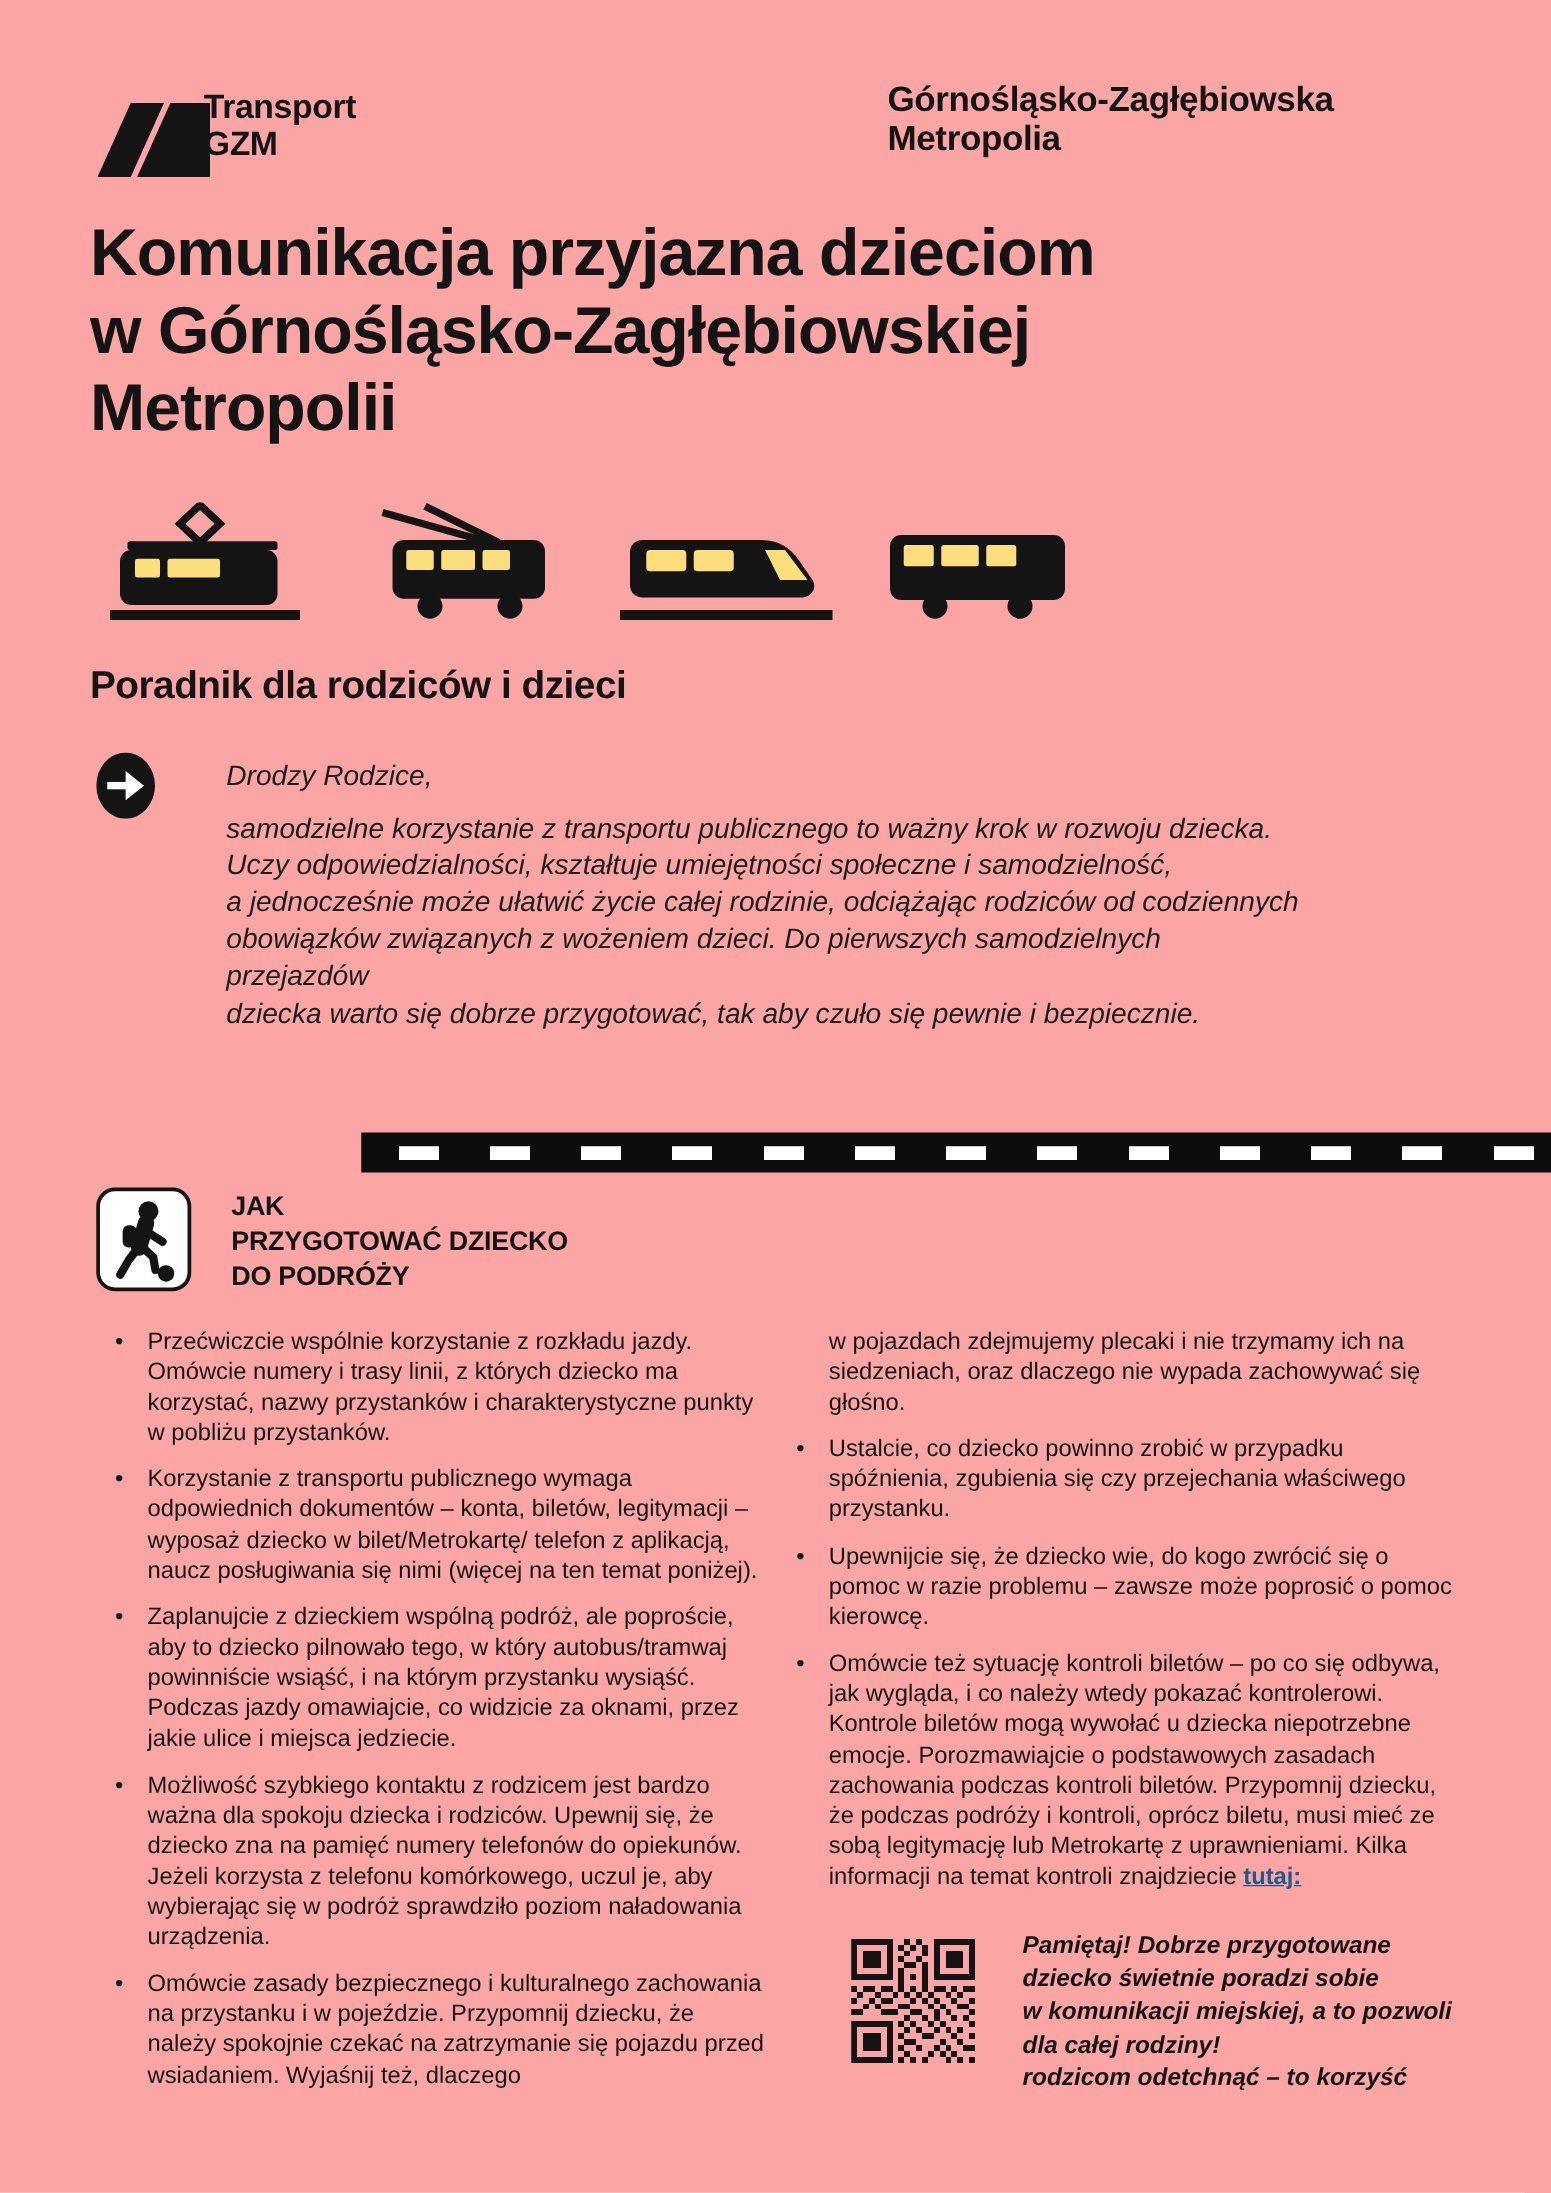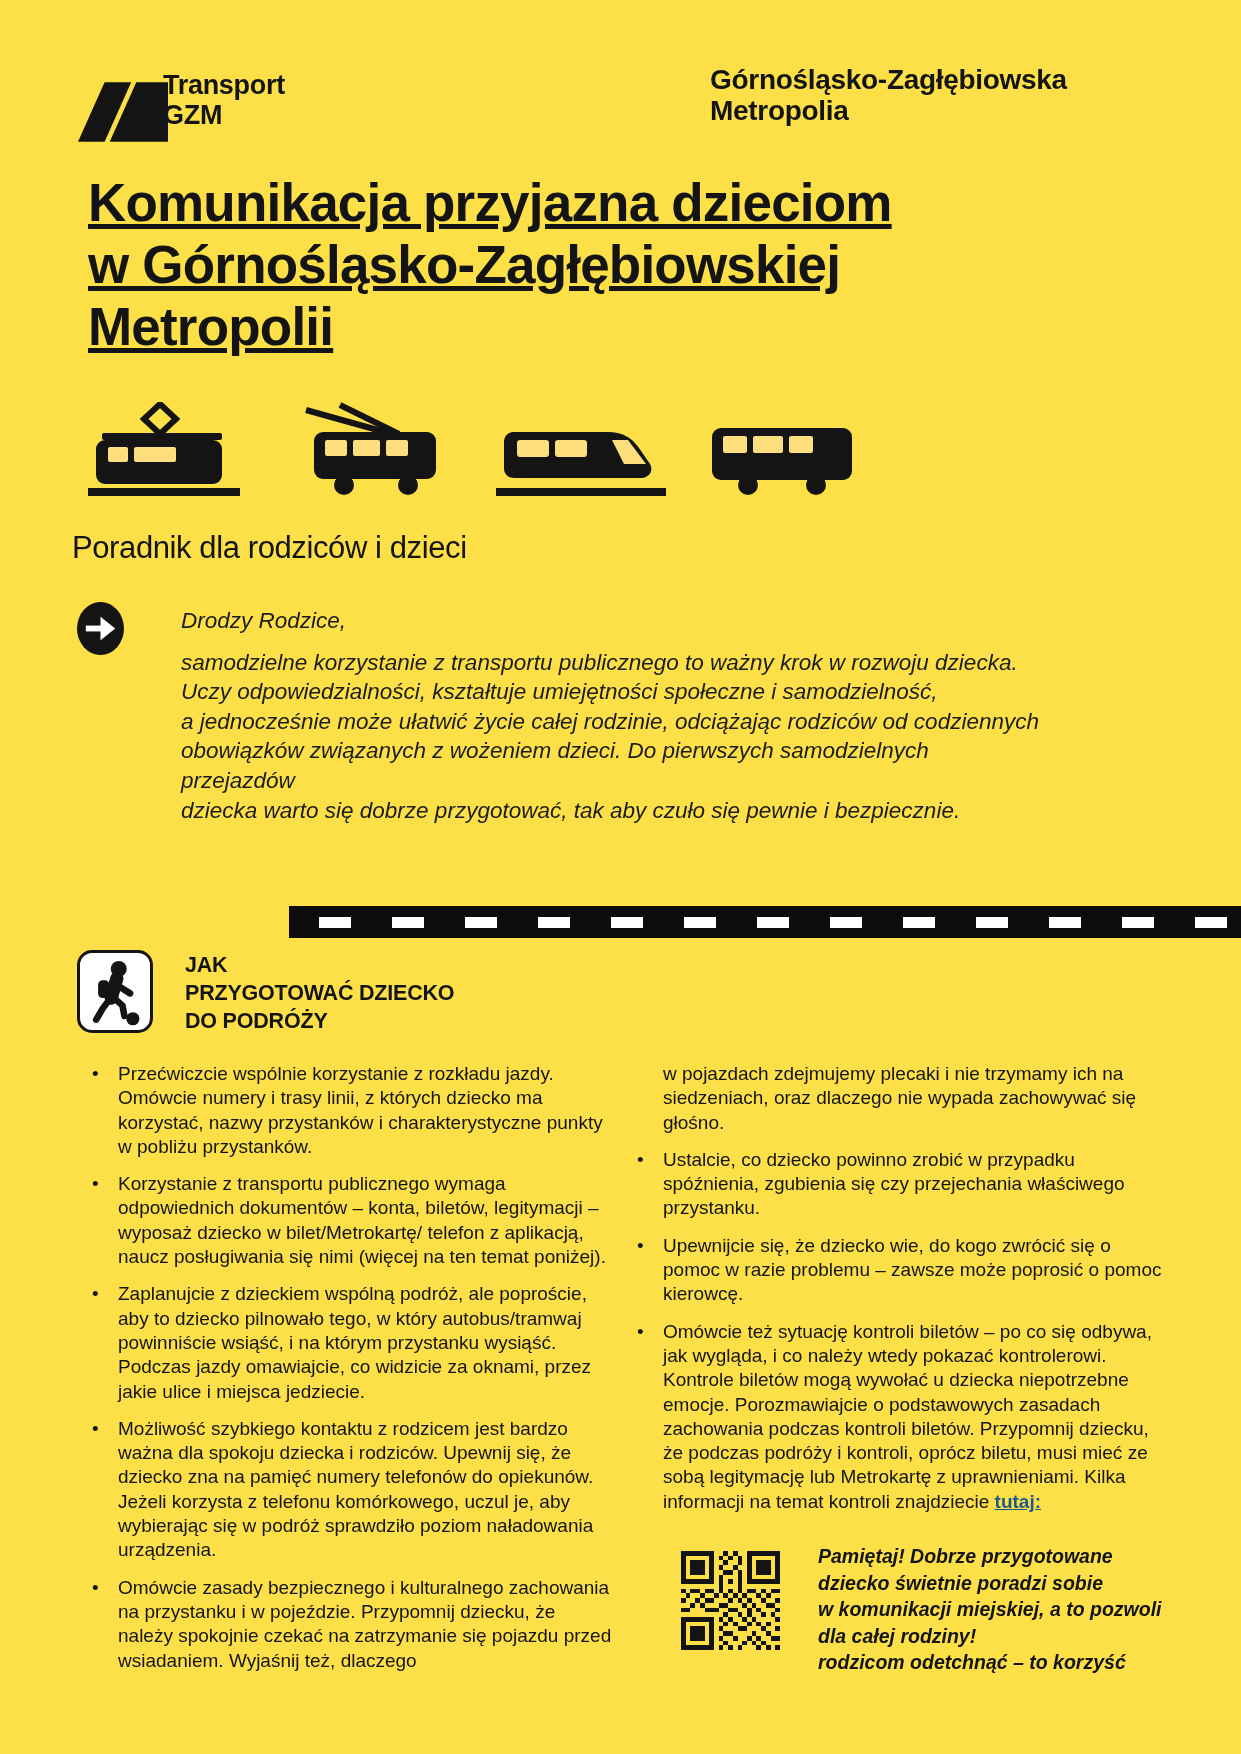--- a/index.html
+++ b/index.html
@@ -1,35 +1,35 @@
 <!DOCTYPE html>
 <html lang="pl"><head>
 <meta charset="utf-8">
 <style>
   html,body{margin:0;padding:0;}
   body{font-family:"Liberation Sans",sans-serif;}
-  .page{position:relative;width:1241px;height:1754px;background:#fde047;color:#141414;overflow:hidden;}
+  .page{position:relative;width:1241px;height:1754px;background:#fca5a5;color:#141414;overflow:hidden;}
 
   
   .logo-mark{position:absolute;left:78px;top:82px;width:90px;height:60px;}
   .logo-text{position:absolute;left:163px;top:70px;font-size:27px;font-weight:700;line-height:30px;letter-spacing:-0.3px;}
   .org{position:absolute;left:710px;top:64px;font-size:28px;font-weight:700;line-height:31px;letter-spacing:-0.3px;}
 
   
-  .title{position:absolute;left:88px;top:172px;font-size:53px;font-weight:700;line-height:62px;letter-spacing:-0.8px;text-decoration:underline;}
+  .title{position:absolute;left:72px;top:172px;font-size:53px;font-weight:700;line-height:62px;letter-spacing:-0.8px;}
 
   
   .veh{position:absolute;top:402px;height:94px;}
   .veh svg{display:block;height:94px;}
   .veh.tram{left:88px;}
   .veh.trolley{left:296px;}
   .veh.train{left:496px;}
   .veh.bus{left:704px;}
 
-  .subtitle{position:absolute;left:72px;top:530px;font-size:31px;font-weight:400;letter-spacing:-0.4px;}
+  .subtitle{position:absolute;left:72px;top:530px;font-size:31px;font-weight:700;letter-spacing:-0.4px;}
 
   
   .arrow-badge{position:absolute;left:77px;top:602px;width:47px;height:53px;}
   .intro{position:absolute;left:181px;top:606px;width:860px;font-style:italic;font-size:22.5px;line-height:29.6px;color:#1c1c1c;}
   .intro .salutation{margin-bottom:12px;}
 
   
   .road{position:absolute;left:289px;top:906px;width:952px;height:32px;background:#0d0d0d;}
   .road .dashes{position:absolute;left:30px;right:10px;top:11px;height:11px;
     background:repeating-linear-gradient(to right,#ffffff 0 32px,transparent 32px 73px);}

